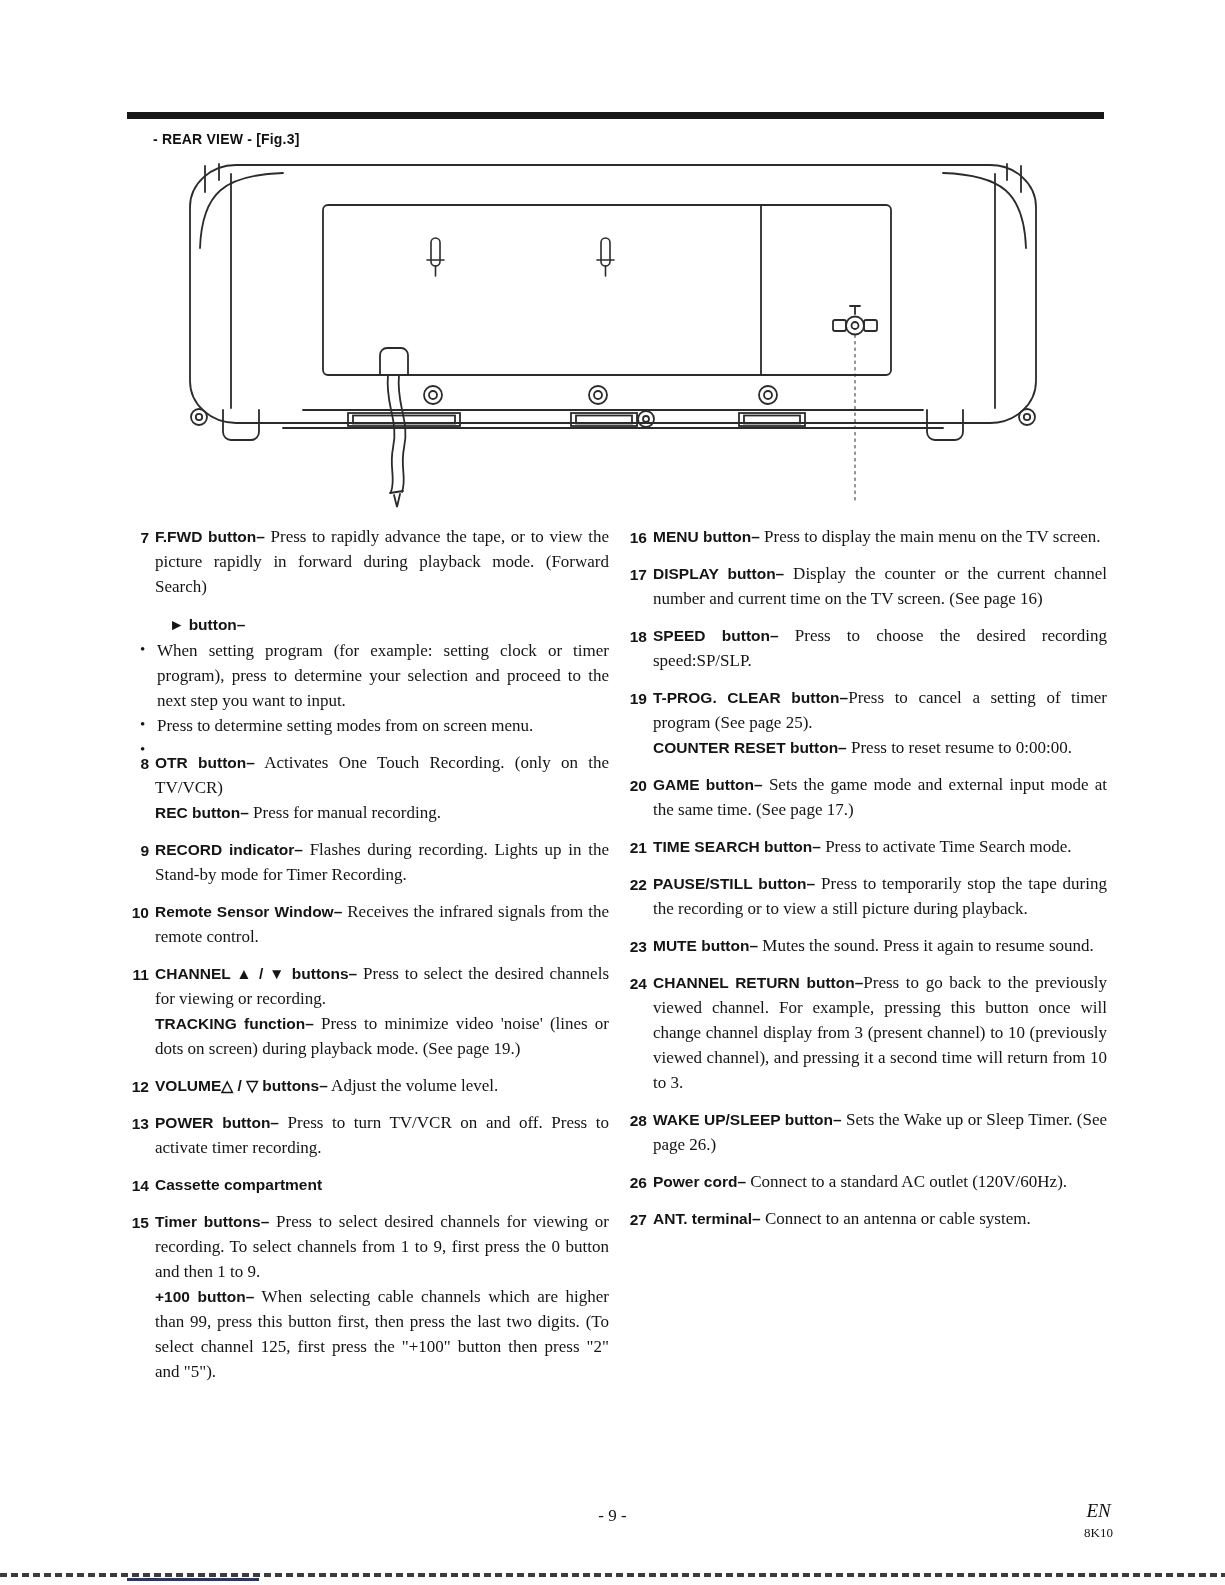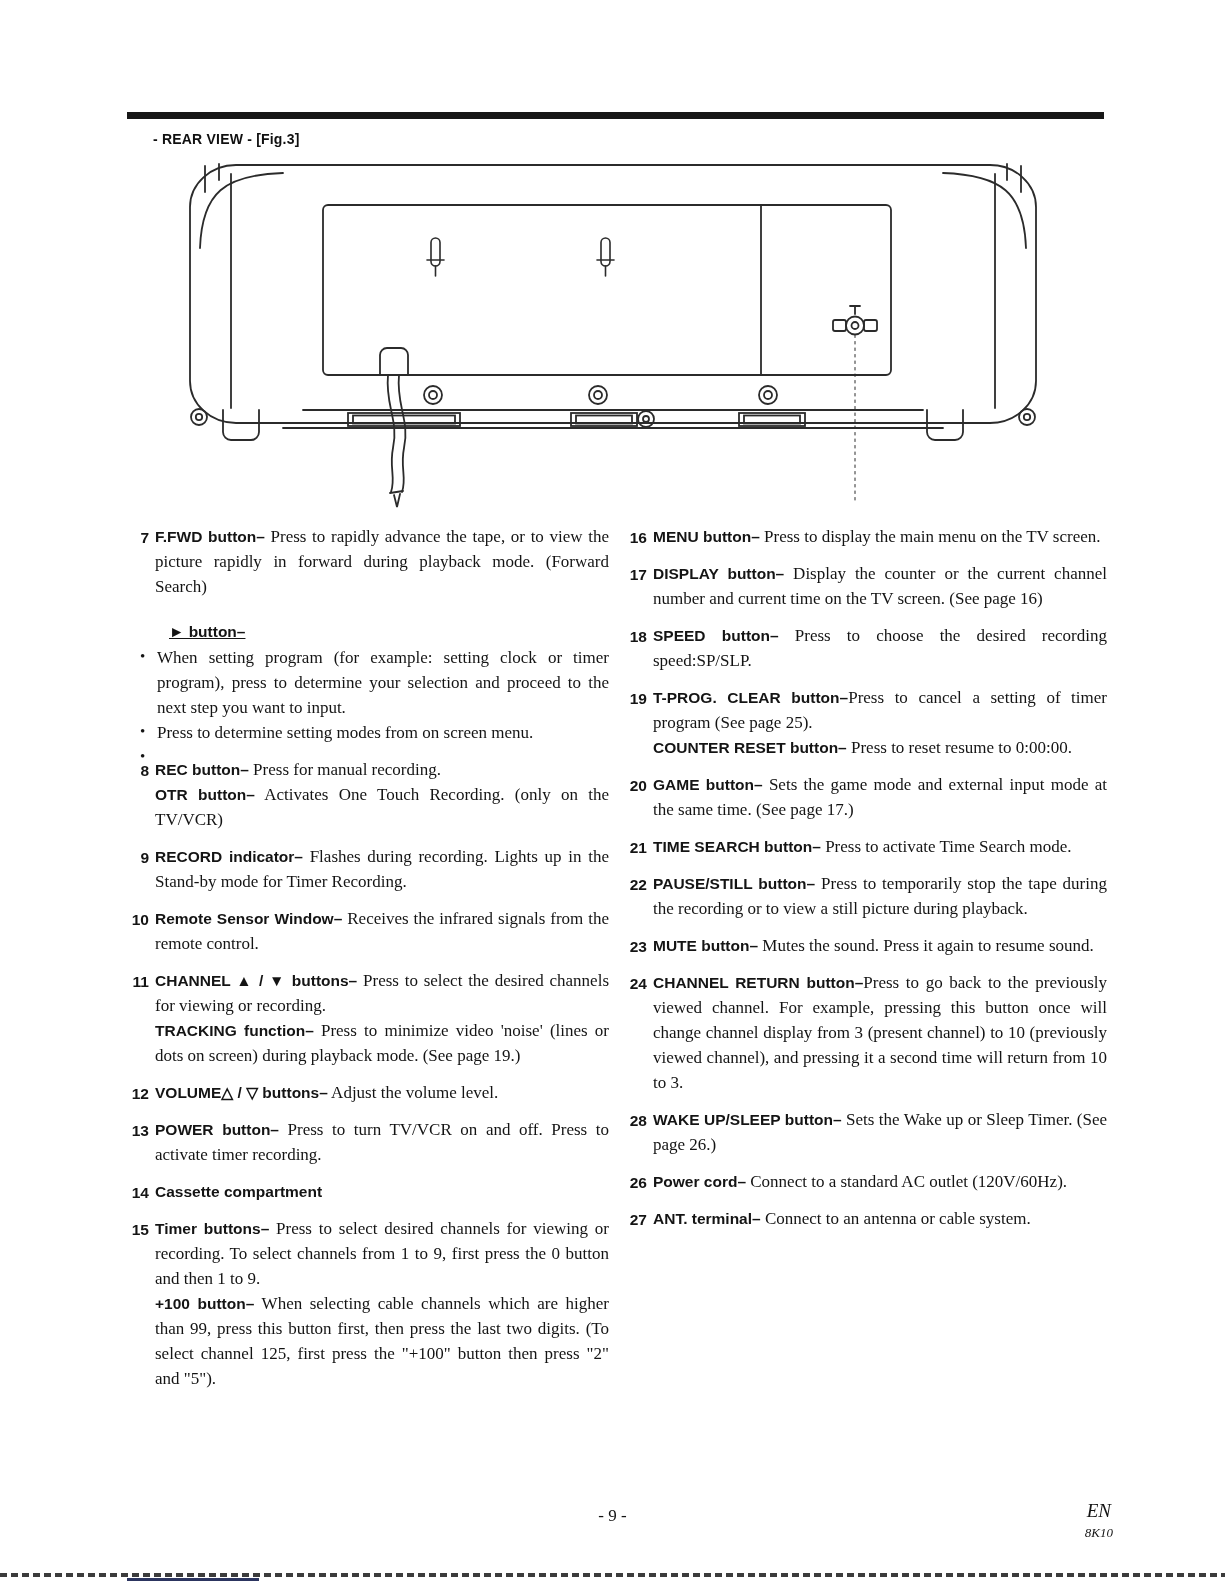--- a/index.html
+++ b/index.html
@@ -14,28 +14,28 @@
   .diagram svg { display:block; }
 
   .columns { position:absolute; left:127px; top:524px; width:980px; display:flex; gap:16px; }
   .col { flex:1; min-width:0; }
 
   .item { position:relative; padding-left:28px; margin-bottom:12px; font-size:17px; line-height:25px; text-align:justify; }
   .num { position:absolute; left:0; top:1px; width:22px; text-align:right;
          font-family:"Liberation Sans", sans-serif; font-weight:bold; font-size:15.5px; }
   .blk { margin:0; }
   .blk b { font-family:"Liberation Sans", sans-serif; font-weight:bold; font-size:15.5px; }
-  .blk.subhead { margin-left:14px; margin-top:20px; margin-bottom:1px;text-decoration:underline; }
+  .blk.subhead { margin-left:14px; margin-top:13px; margin-bottom:1px; }
   .blk.bullet { position:relative; margin-left:2px; }
   .blk.bullet .dot { position:absolute; left:-17px; top:-1px; font-size:15px; }
 
   .page-num { position:absolute; left:0; top:1506px; width:1225px; text-align:center; font-size:17px; }
   .footer-right { position:absolute; right:112px; top:1500px; text-align:center; }
   .footer-en { font-size:19px;font-style:italic; }
-  .footer-code { font-size:13px; margin-top:3px;font-style:italic; }
+  .footer-code { font-size:13px; margin-top:3px; }
 
   .perforation { position:absolute; left:0; top:1573px; width:1225px; height:4px;
                  background:repeating-linear-gradient(90deg,#3c3c3c 0 7px, transparent 7px 11px); }
   .perf-solid { position:absolute; left:127px; top:1578px; width:132px; height:3px; background:#2c3560; }
 </style>
 </head>
 <body>
 
 <div class="page">
 
@@ -126,22 +126,22 @@
         <div class="item">
           <span class="num">7</span>
           <p class="blk para"><b>F.FWD button–</b><span> Press to rapidly advance the tape, or to view the picture rapidly in forward during playback mode. (Forward Search)</span></p>
           <p class="blk subhead"><b>► button–</b></p>
           <p class="blk bullet"><span class="dot">•</span><span>When setting program (for example: setting clock or timer program), press to determine your selection and proceed to the next step you want to input.</span></p>
           <p class="blk bullet"><span class="dot">•</span><span>Press to determine setting modes from on screen menu.</span></p>
           <p class="blk bullet"><span class="dot">•</span></p>
         </div>
         <div class="item">
           <span class="num">8</span>
+          <p class="blk para"><b>OTR button–</b><span> Activates One Touch Recording. (only on the TV/VCR)</span></p>
           <p class="blk para"><b>REC button–</b><span> Press for manual recording.</span></p>
-          <p class="blk para"><b>OTR button–</b><span> Activates One Touch Recording. (only on the TV/VCR)</span></p>
         </div>
         <div class="item">
           <span class="num">9</span>
           <p class="blk para"><b>RECORD indicator–</b><span> Flashes during recording. Lights up in the Stand-by mode for Timer Recording.</span></p>
         </div>
         <div class="item">
           <span class="num">10</span>
           <p class="blk para"><b>Remote Sensor Window–</b><span> Receives the infrared signals from the remote control.</span></p>
         </div>
         <div class="item">

